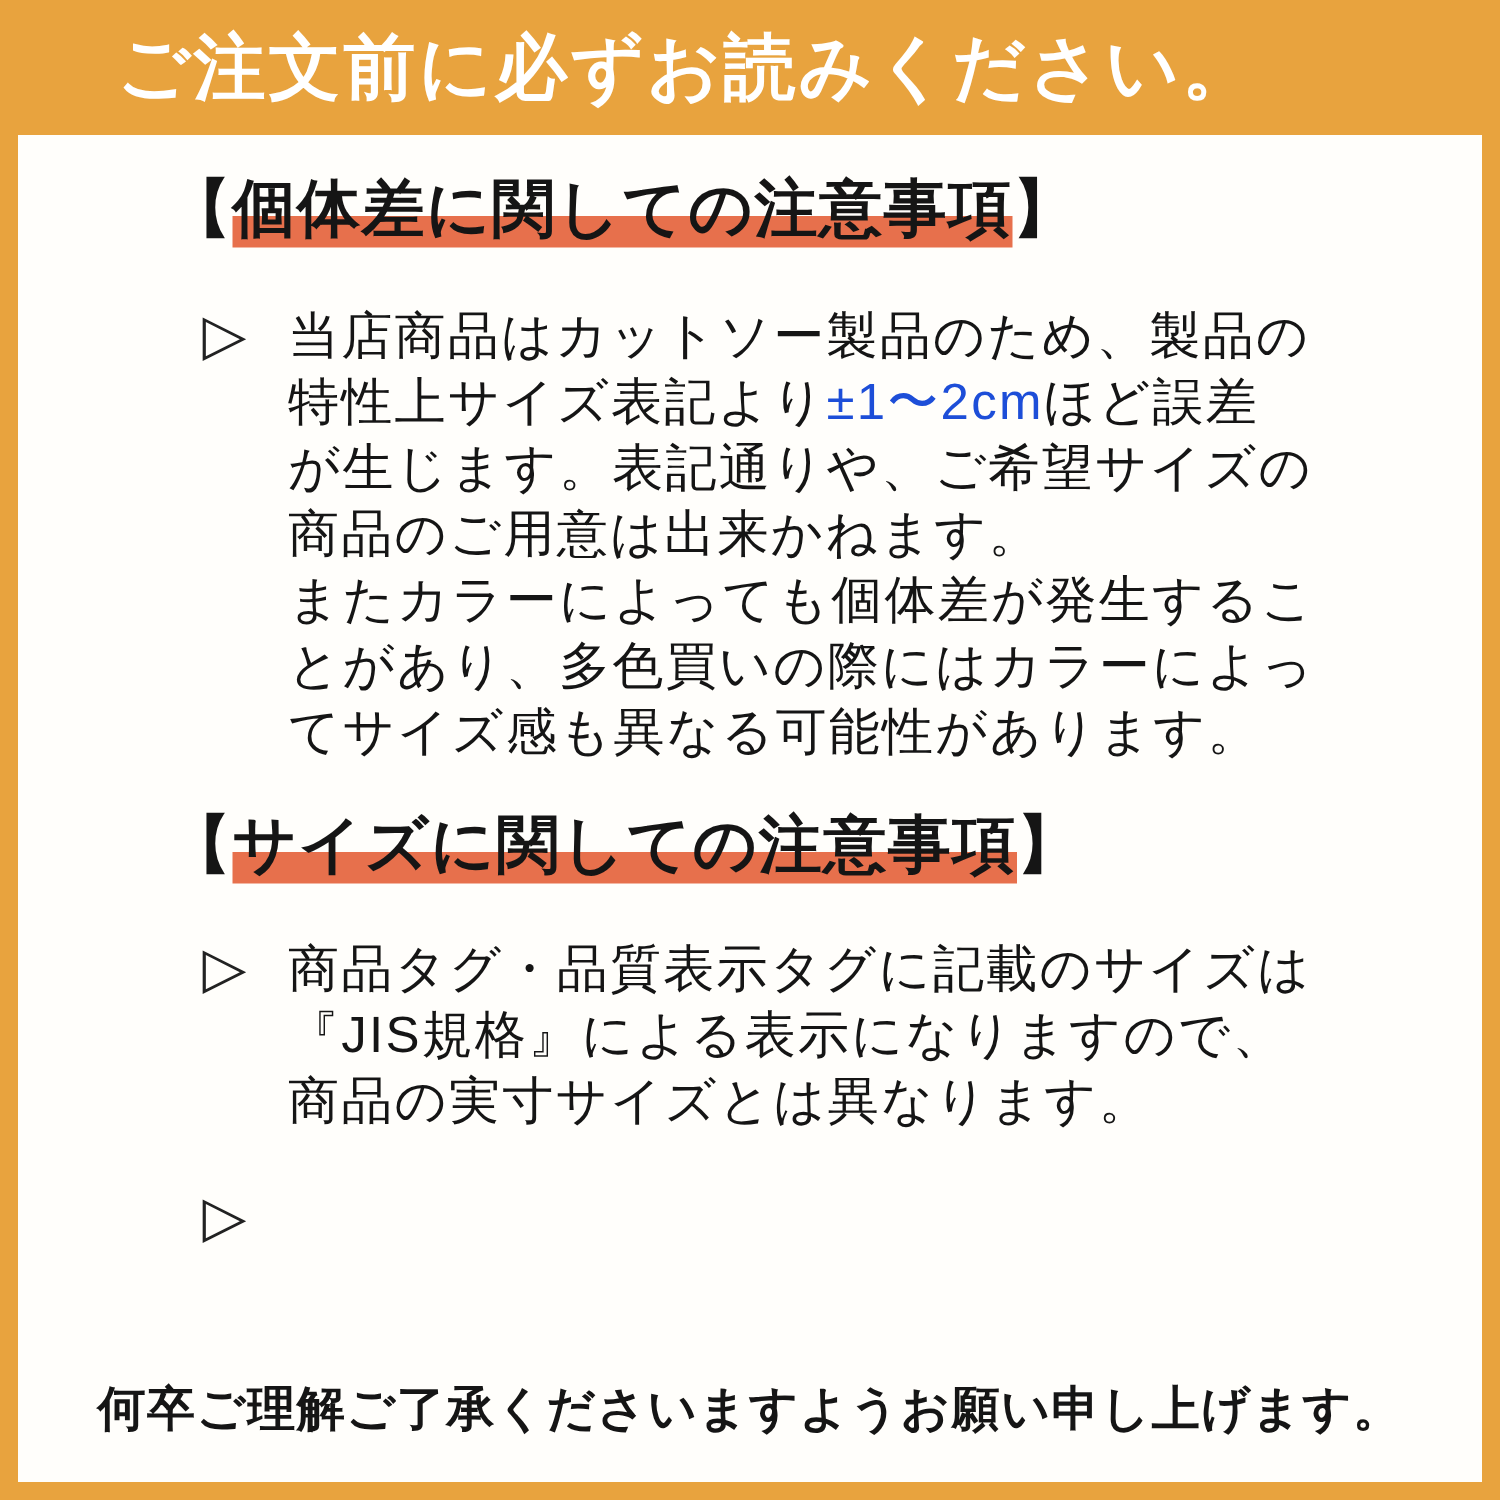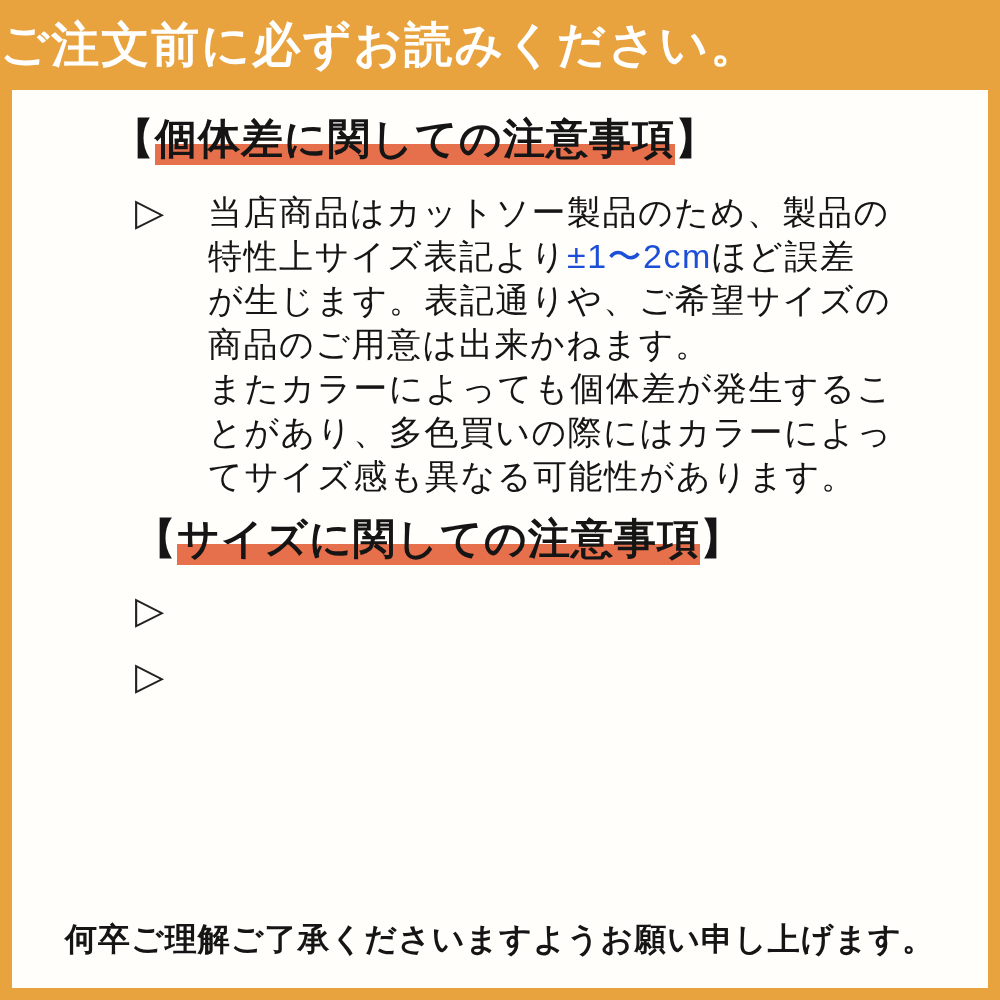--- a/index.html
+++ b/index.html
@@ -13,40 +13,41 @@
   body { background: #E8A33E; position: relative; }
 
   
   .top-banner {
     position: absolute;
     left: 0; top: 0;
     width: 916px; height: 90px;
     background: #E8A33E;
     display: flex;
     align-items: center;
-    justify-content: flex-start;
+    justify-content: center;
   }
   .top-banner .title {
     color: #FFFFFF;
     font-size: 48px;
     font-weight: bold;
     letter-spacing: 2px;
     white-space: nowrap;
   }
 
   
   .panel {
     position: absolute;
     left: 12px; right: 12px;
     top: 90px; bottom: 12px;
     background: #FFFEFB;
     display: flex;
     flex-direction: column;
     padding: 24px 40px 24px 100px;
     box-sizing: border-box;
+    gap: 12px;
   }
 
   .section-heading {
     font-size: 42px;
     font-weight: bold;
     color: #151515;
     letter-spacing: 1px;
     line-height: 50px;
     white-space: nowrap;
   }
@@ -70,25 +71,25 @@
     color: #222222;
     width: 42px;
     flex: 0 0 42px;
   }
   .bullet-row .para {
     font-size: 34px;
     line-height: 44px;
     color: #151515;
     letter-spacing: 1.5px;
     white-space: pre-line;
-    margin-left: 31px;
+    margin-left: 15px;
   }
   .red { color: #1d4ed8; }
 
-  .heading-2 { margin-top: 16px; margin-left: 22px; }
+  .heading-2 { margin-top: 16px; }
   .bullet-mt-24 { margin-top: 24px; }
   .bullet-mt-22 { margin-top: 22px; }
 
   .footer-note {
     margin-top: auto;
     align-self: center;
     margin-left: -60px; 
     font-size: 32px;
     font-weight: bold;
     color: #151515;
@@ -117,20 +118,23 @@
 商品のご用意は出来かねます。
 またカラーによっても個体差が発生するこ
 とがあり、多色買いの際にはカラーによっ
 てサイズ感も異なる可能性があります。</span></div>
   </div>
 
   <div class="section-heading heading-2"><span>【</span><span class="hl">サイズに関しての注意事項</span><span>】</span></div>
 
   <div class="bullet-row bullet-mt-24">
     <span class="marker">▷</span>
+    <div class="para"><span>商品タグ・品質表示タグに記載のサイズは
+『JIS規格』による表示になりますので、
+商品の実寸サイズとは異なります。</span></div>
   </div>
 
   <div class="bullet-row bullet-mt-22">
     <span class="marker">▷</span>
   </div>
 
   <div class="footer-note">何卒ご理解ご了承くださいますようお願い申し上げます。</div>
 
 </div>
 

